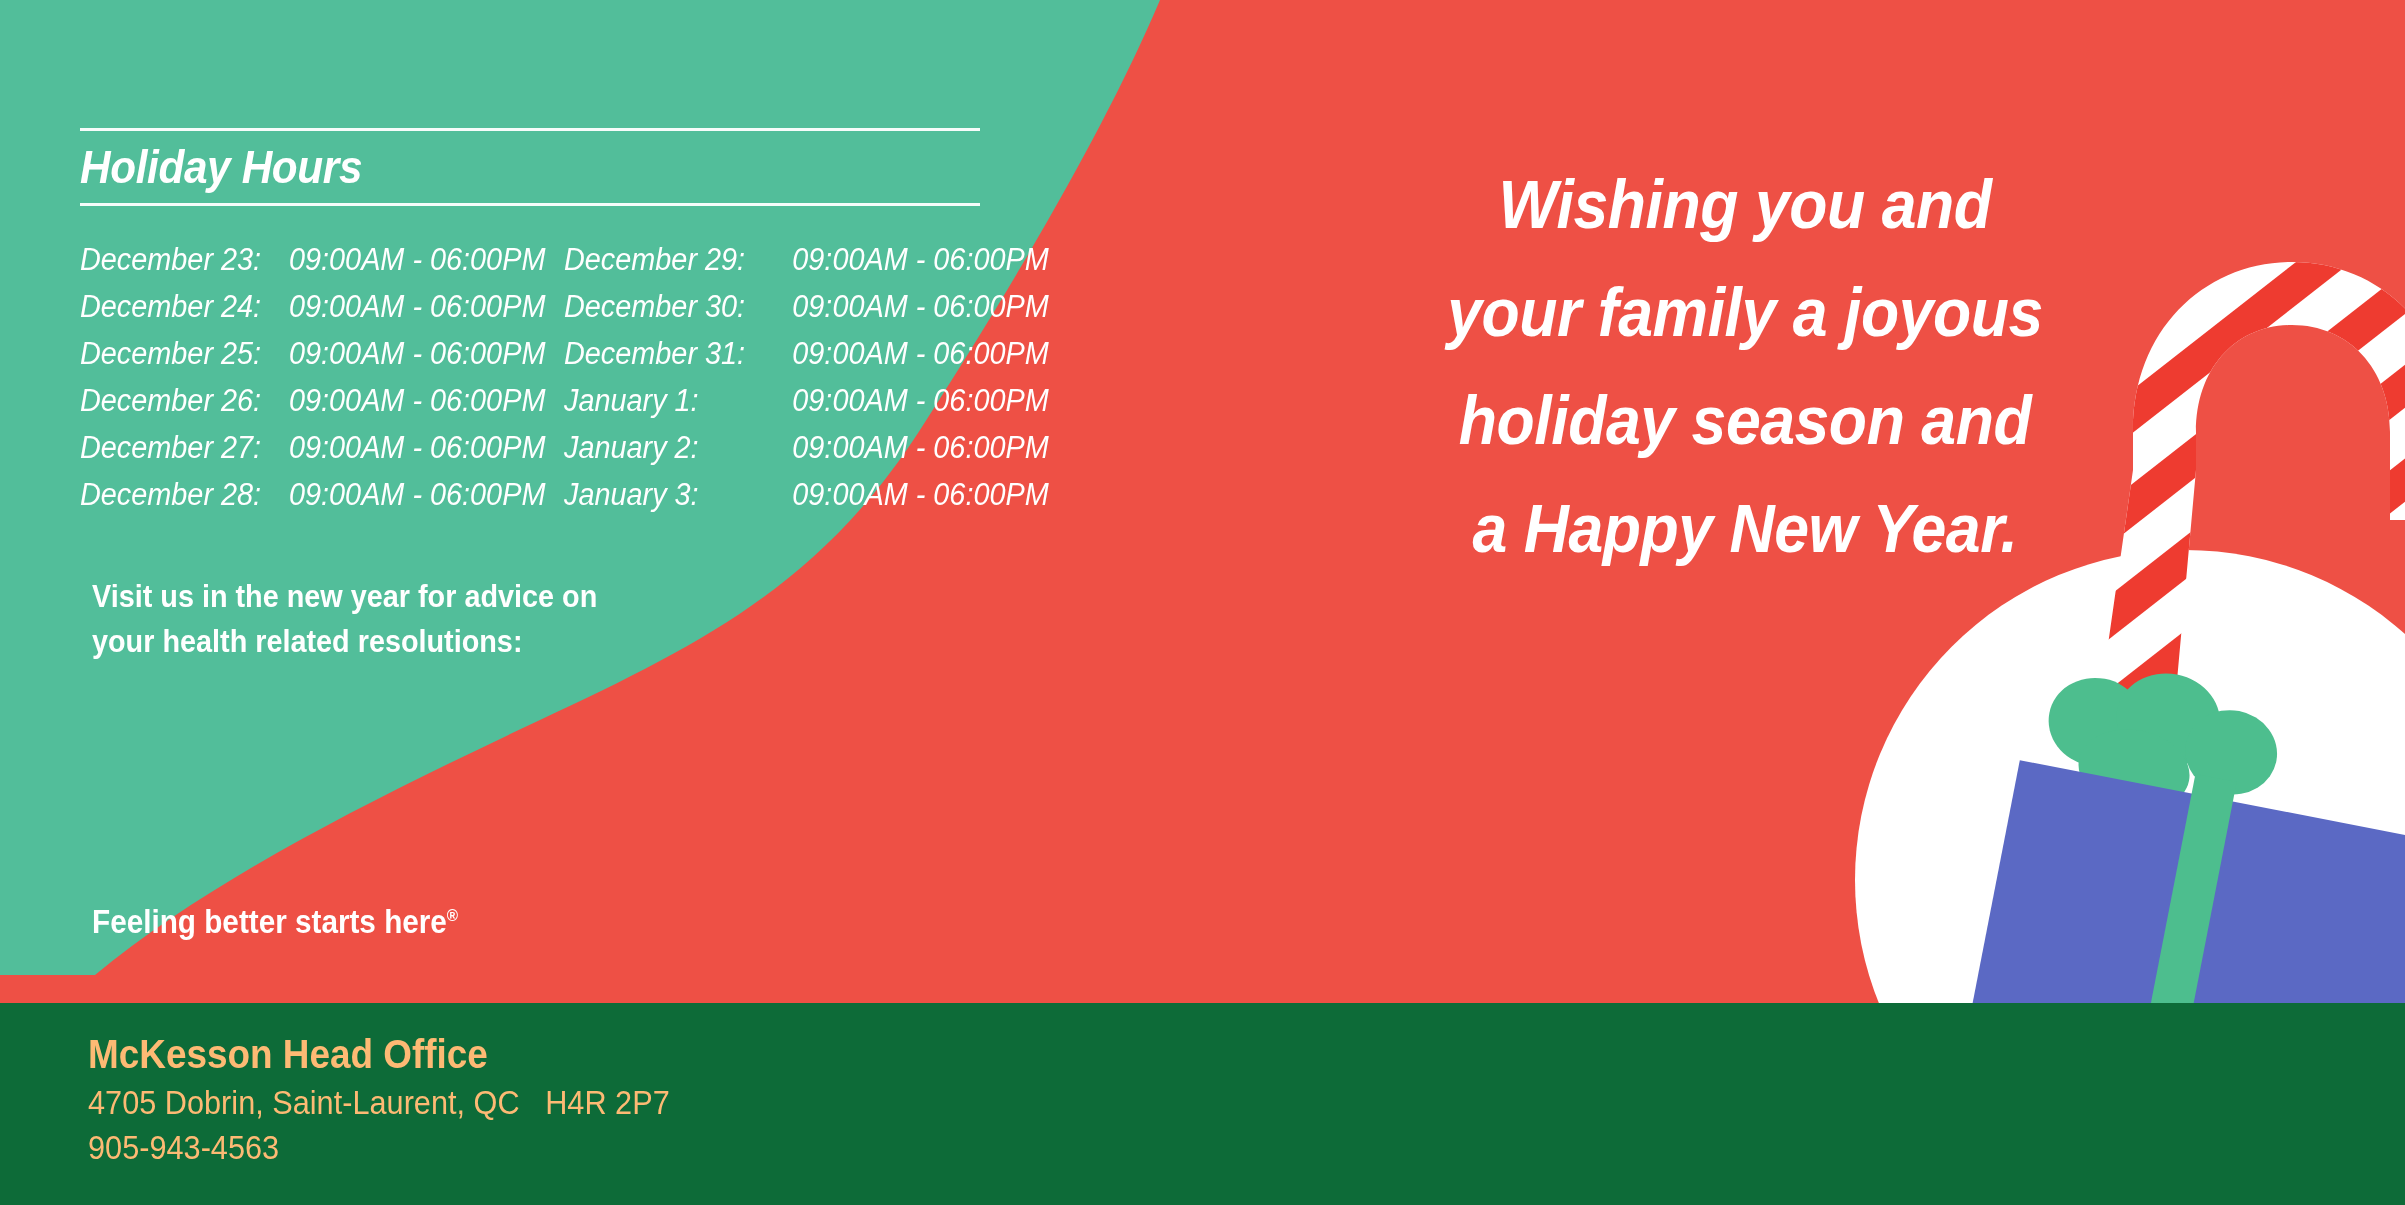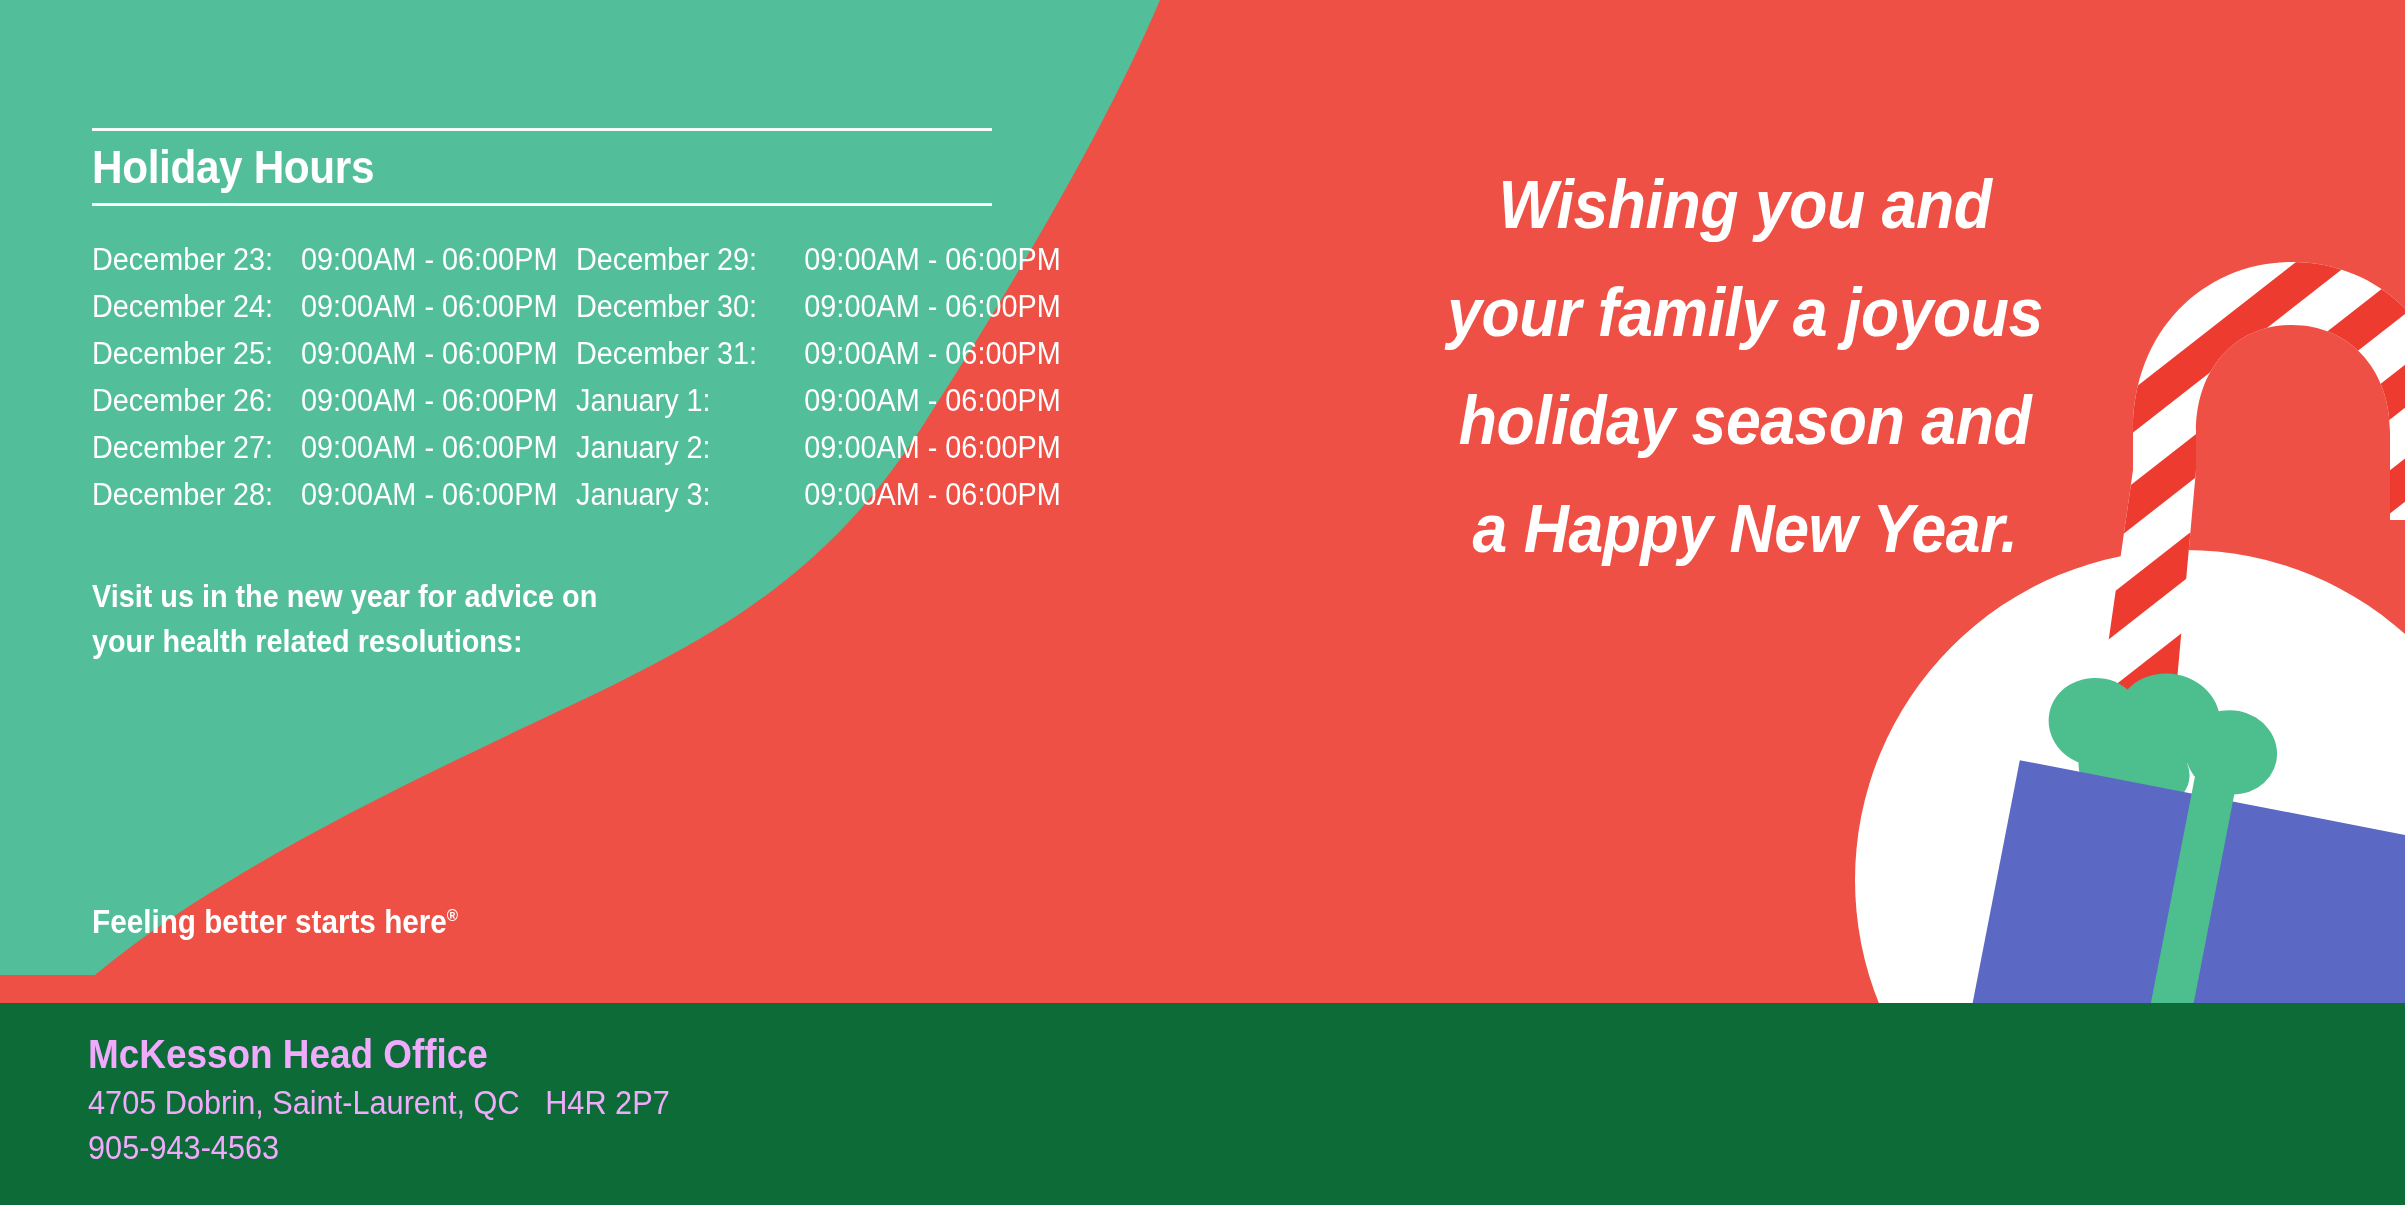--- a/index.html
+++ b/index.html
@@ -24,23 +24,24 @@
   #bg-shapes {
     position: absolute;
     inset: 0;
     width: 2405px;
     height: 1205px;
   }
 
   
   #hours-panel {
     position: absolute;
-    left: 92px;
+    left: 80px;
     top: 128px;
     width: 1040px;
+    font-style: italic;
   }
 
   .rule {
     height: 3px;
     background: #ffffff;
     width: 900px;
     opacity: 0.95;
   }
 
   #hours-title {
@@ -138,21 +139,21 @@
     top: 1003px;
     width: 2405px;
     height: 202px;
     background: #0D6B38;
   }
 
   #footer-address {
     position: absolute;
     left: 88px;
     top: 25px;
-    color: #f0abfc;
+    color: #fdba74;
   }
   #office-name {
     font-size: 41px;
     font-weight: bold;
     line-height: 52px;
     transform: scaleX(0.9);
     transform-origin: left top;
     white-space: nowrap;
   }
   #address-line, #phone-line {

